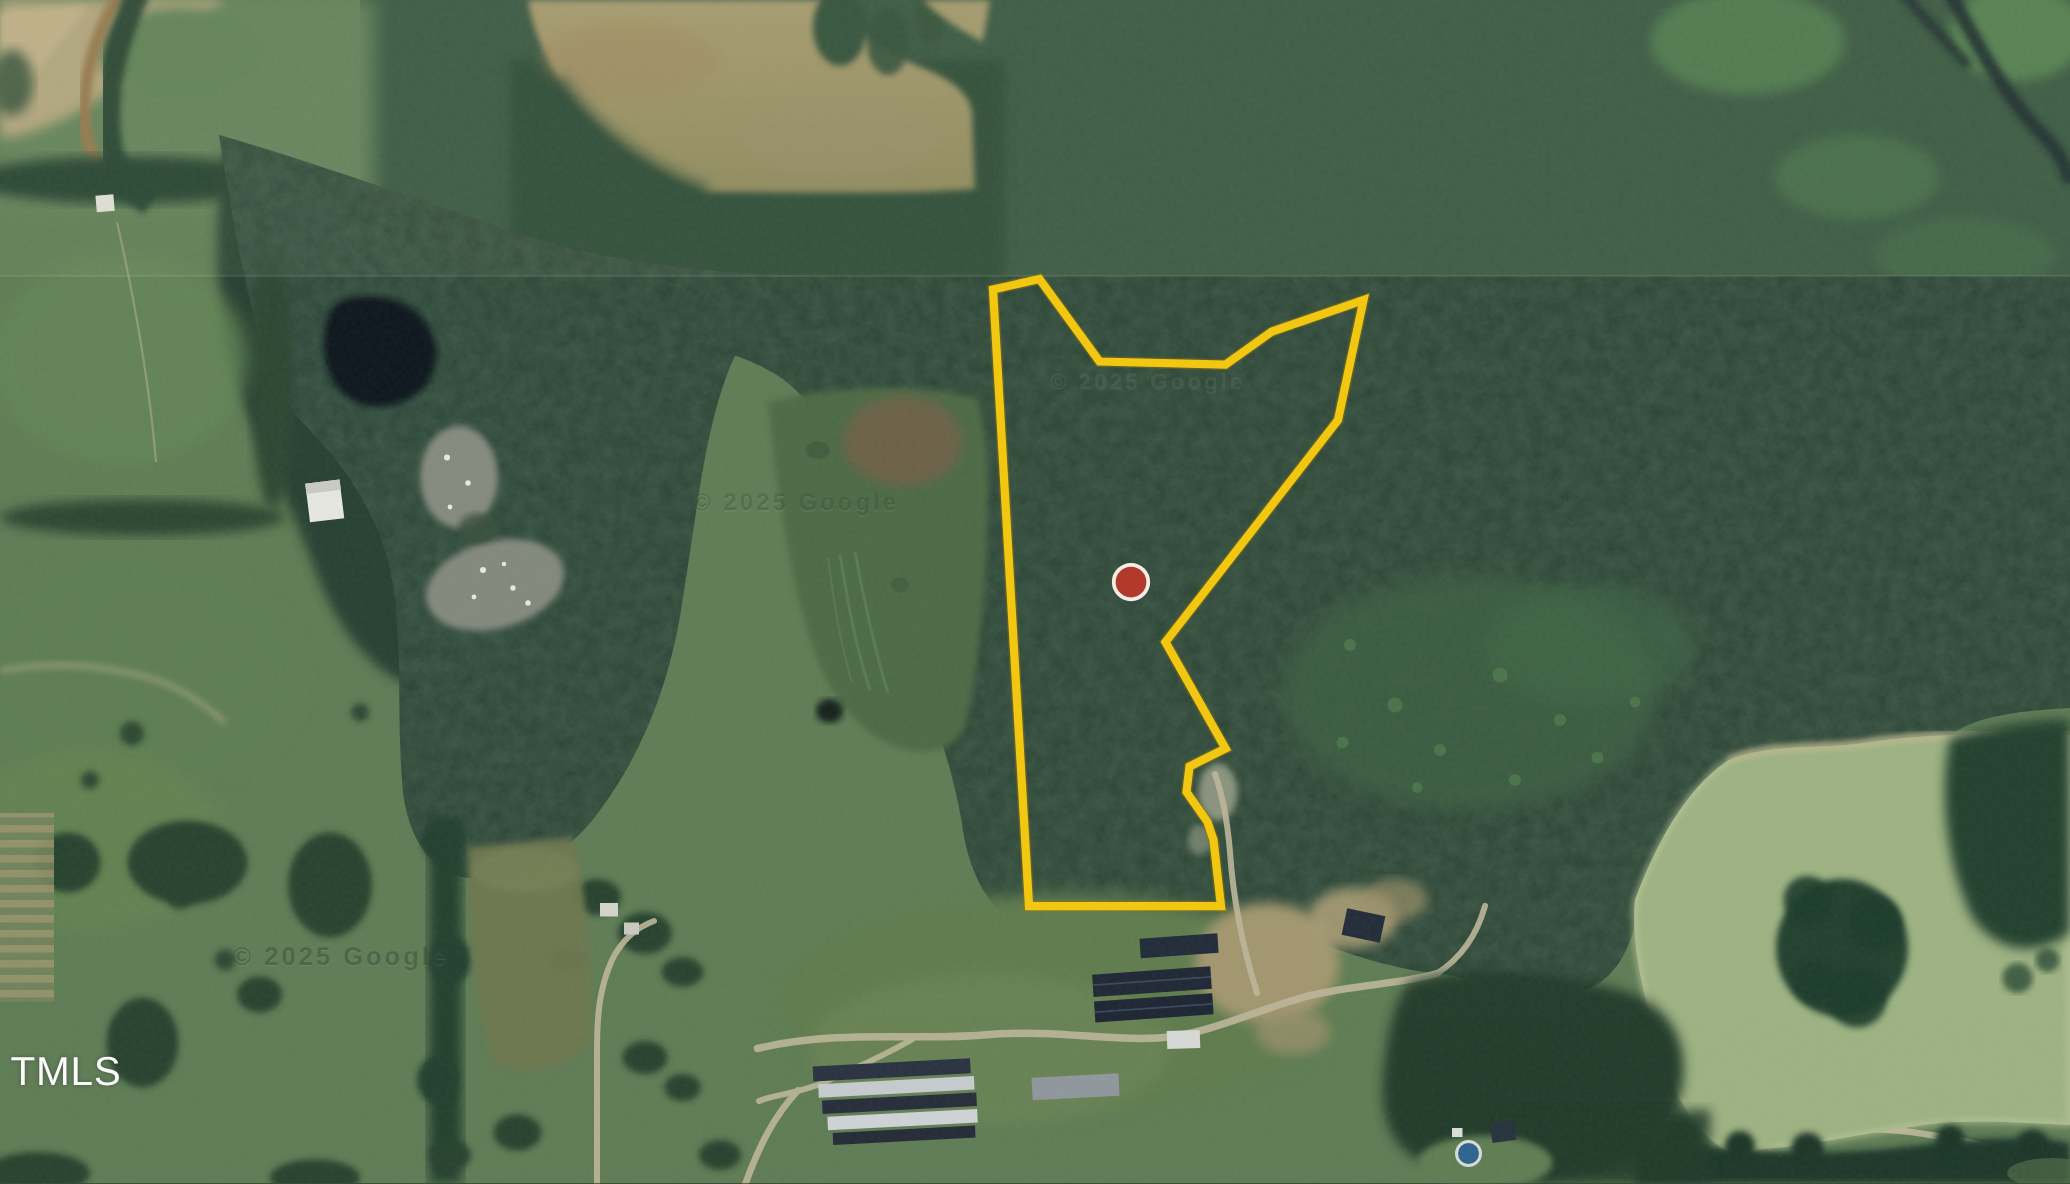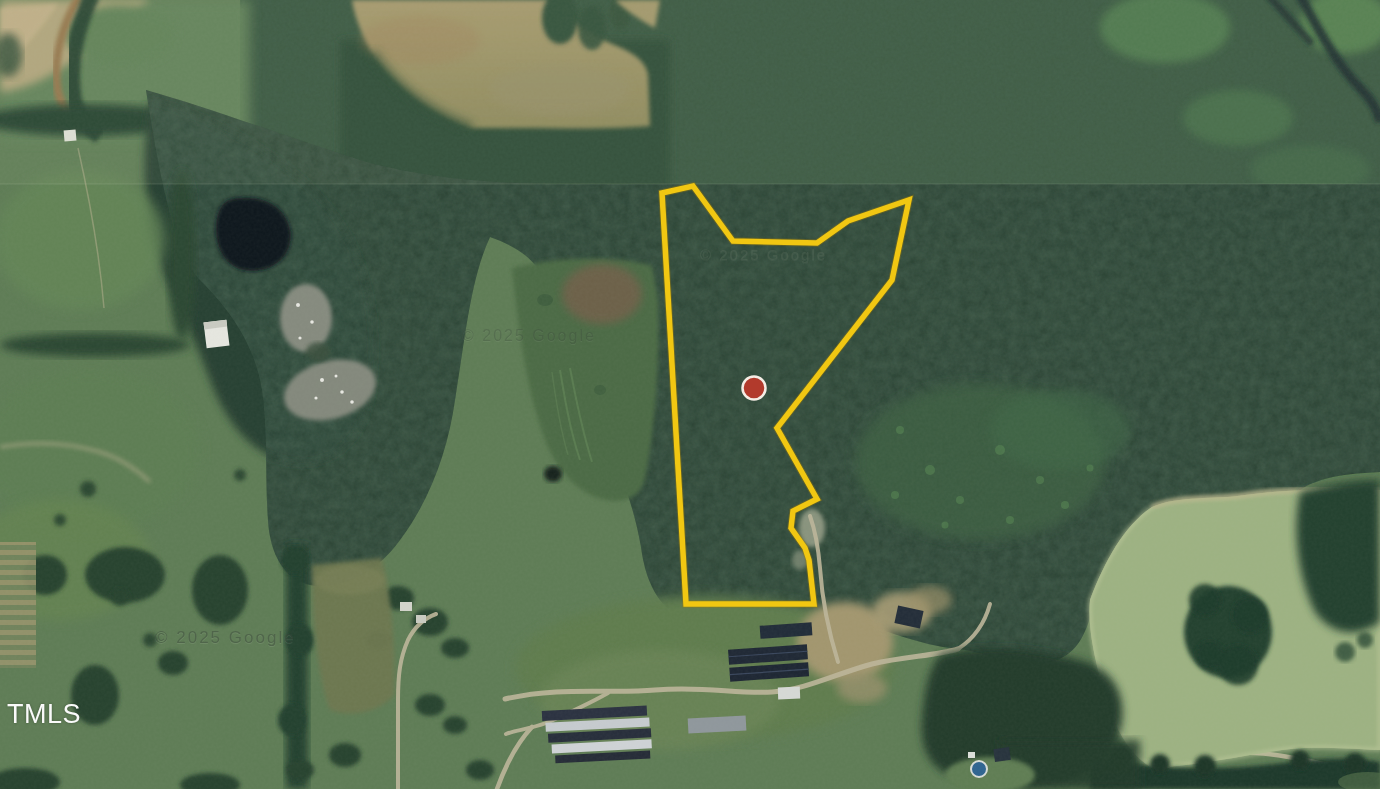--- a/index.html
+++ b/index.html
@@ -2,21 +2,21 @@
 <html><head>
 <meta charset="utf-8">
 <style>
   html,body{margin:0;padding:0;background:#222;}
   .screen{
     position:relative;width:1380px;height:789px;overflow:hidden;
     font-family:"Liberation Sans",sans-serif;background:#5e7c55;
   }
   .screen svg{position:absolute;left:0;top:0;display:block;}
   .wm{
-    position:absolute;font-weight:400;letter-spacing:2px;
+    position:absolute;font-weight:700;letter-spacing:2px;
     color:#39453a;white-space:nowrap;pointer-events:none;
     text-shadow:0 1px 0 rgba(225,230,215,0.25);
   }
   .wm1{left:155px;top:628px;font-size:17px;opacity:.42;}
   .wm2{left:462px;top:327px;font-size:16px;opacity:.26;}
   .wm3{left:700px;top:246px;font-size:15px;opacity:.20;color:#7c8a78;}
   .tmls{
     position:absolute;left:7px;top:699px;font-size:27px;color:#fafafa;
     letter-spacing:0.5px;text-shadow:0 0 3px rgba(0,0,0,0.3);
   }

